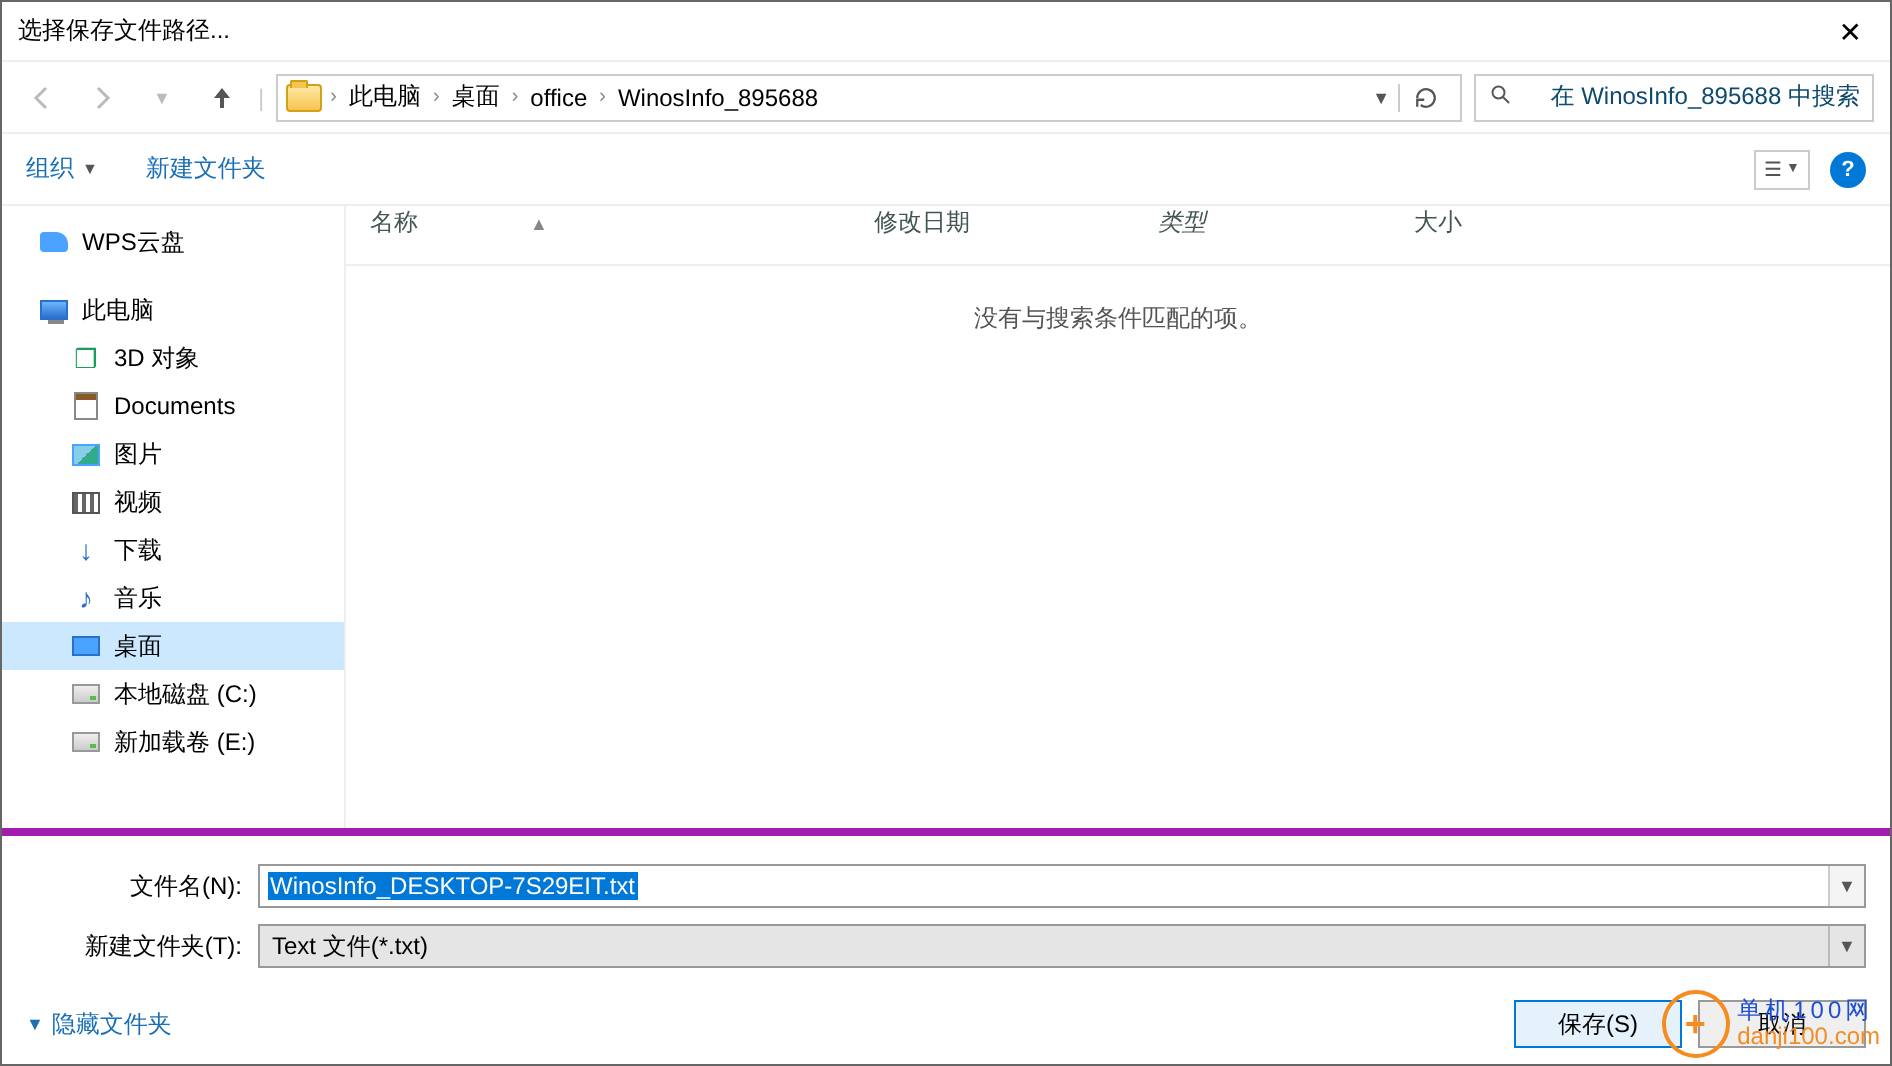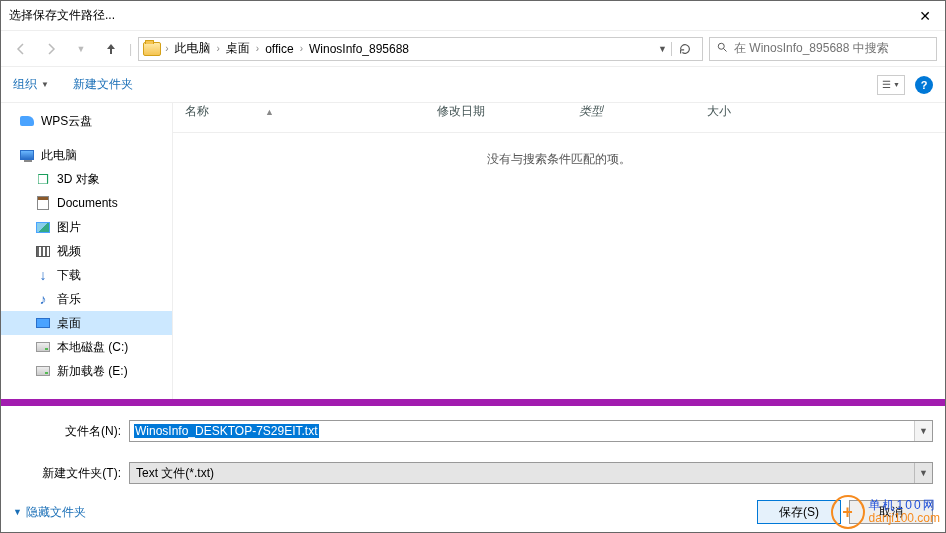--- a/index.html
+++ b/index.html
@@ -13,21 +13,21 @@
 .nav-btn { width: 24px; height: 24px; display: flex; align-items: center; justify-content: center; color: #888; }
 .nav-btn.up { color: #555; }
 .sep { color: #ccc; }
 .path { flex: 1; display: flex; align-items: center; height: 24px; border: 1px solid #ccc; padding: 0 4px; gap: 4px; }
 .folder-icon { width: 18px; height: 14px; background: linear-gradient(#ffe9a6, #f5c451); border: 1px solid #d4a017; border-radius: 2px; position: relative; }
 .folder-icon::before { content: ""; position: absolute; top: -3px; left: 1px; width: 7px; height: 3px; background: #f5c451; border: 1px solid #d4a017; border-bottom: none; border-radius: 1px 1px 0 0; }
 .crumb { color: #000; padding: 0 2px; cursor: pointer; }
 .crumb-sep { color: #888; font-size: 10px; }
 .path-end { margin-left: auto; display: flex; gap: 4px; align-items: center; color: #555; }
 .refresh { border-left: 1px solid #ccc; padding: 0 6px; height: 100%; display: flex; align-items: center; }
-.search { width: 228px; height: 24px; border: 1px solid #ccc; padding: 0 6px; display: flex; align-items: center; gap: 6px; color: #737373; }
+.search { width: 200px; height: 24px; border: 1px solid #ccc; padding: 0 6px; display: flex; align-items: center; gap: 6px; color: #0c4a6e; justify-content: space-between; }
 .search .mag { color: #555; }
 
 .toolbar { display: flex; align-items: center; height: 36px; padding: 0 12px; gap: 24px; border-bottom: 1px solid #eee; background: #fff; }
 .tb-item { color: #1a6fb7; cursor: pointer; display: flex; align-items: center; gap: 4px; }
 .tb-right { margin-left: auto; display: flex; align-items: center; gap: 10px; }
 .view-btn { width: 28px; height: 20px; border: 1px solid #ccc; display: flex; align-items: center; justify-content: center; color: #555; font-size: 10px; }
 .help { width: 18px; height: 18px; border-radius: 50%; background: #0078d7; color: #fff; display: flex; align-items: center; justify-content: center; font-size: 11px; font-weight: bold; }
 
 .body { flex: 1; display: flex; overflow: hidden; }
 .sidebar { width: 172px; border-right: 1px solid #eee; overflow-y: auto; padding: 6px 0; }
@@ -50,21 +50,21 @@
 
 .content { flex: 1; display: flex; flex-direction: column; }
 .cols { display: flex; height: 30px; align-items: flex-start; border-bottom: 1px solid #eee; color: #455; padding: 0 12px; }
 .col { display: flex; align-items: center; gap: 6px; }
 .c-name { width: 252px; }
 .c-date { width: 142px; }
 .c-type { width: 128px; font-style: italic; }
 .sort { color: #888; font-size: 9px; margin-left: 50px; }
 .empty { flex: 1; text-align: center; color: #555; padding-top: 18px; }
 
-.bottom { border-top: 7px solid #a21caf; padding: 14px 12px 8px; display: flex; flex-direction: column; gap: 20px; }
+.bottom { border-top: 4px solid #a21caf; padding: 14px 12px 8px; display: flex; flex-direction: column; gap: 8px; }
 .field-row { display: flex; align-items: center; gap: 8px; }
 .field-label { width: 108px; text-align: right; color: #000; }
 .field-input { flex: 1; height: 22px; border: 1px solid #999; padding: 0 4px; display: flex; align-items: center; position: relative; }
 .field-input .sel { background: #0078d7; color: #fff; padding: 0 1px; }
 .field-input .dd { position: absolute; right: 0; top: 0; bottom: 0; width: 18px; border-left: 1px solid #ccc; display: flex; align-items: center; justify-content: center; color: #555; font-size: 9px; background: #f4f4f4; }
 .select { flex: 1; height: 22px; border: 1px solid #999; background: #e5e5e5; padding: 0 6px; display: flex; align-items: center; position: relative; color: #000; }
 .select .dd { position: absolute; right: 0; top: 0; bottom: 0; width: 18px; border-left: 1px solid #bbb; display: flex; align-items: center; justify-content: center; color: #555; font-size: 9px; }
 
 .footer { display: flex; align-items: center; padding: 8px 12px; gap: 8px; }
 .hide-folders { display: flex; align-items: center; gap: 4px; color: #1a6fb7; cursor: pointer; }

